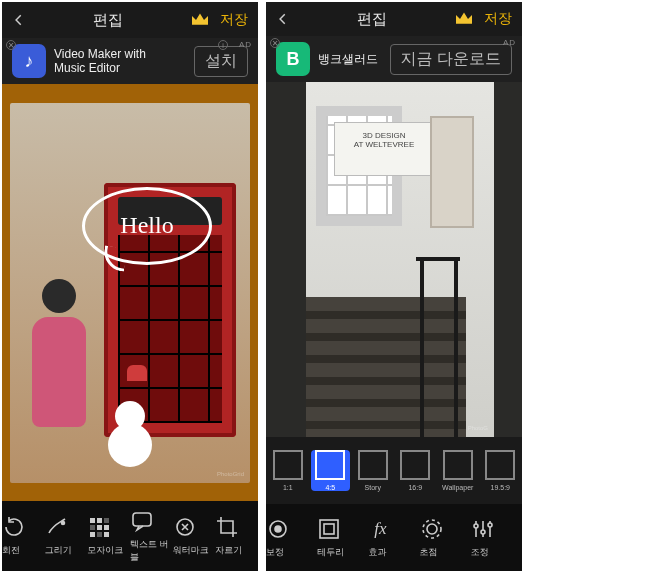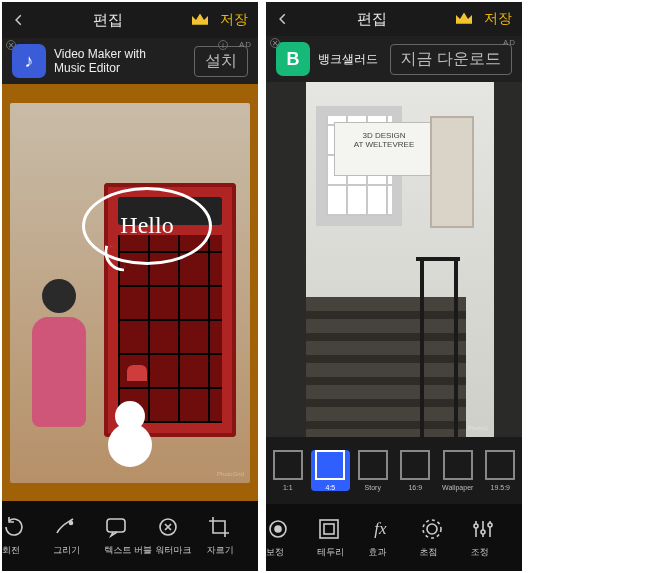--- a/index.html
+++ b/index.html
@@ -173,20 +173,36 @@
         <span class="ic">
           <svg width="24" height="24" stroke="#ccc" fill="none" stroke-width="1.6">
             <path d="M4 18c4-8 10-10 16-14"></path>
             <circle cx="18" cy="8" r="1.5" fill="#ccc"></circle>
           </svg>
         </span>
         <span>그리기</span>
       </div>
     <div class="tool">
         <span class="ic">
+          <svg width="24" height="24" fill="#ccc">
+            <rect x="3" y="3" width="5" height="5"></rect>
+            <rect x="10" y="3" width="5" height="5"></rect>
+            <rect x="17" y="3" width="5" height="5" opacity=".4"></rect>
+            <rect x="3" y="10" width="5" height="5" opacity=".4"></rect>
+            <rect x="10" y="10" width="5" height="5"></rect>
+            <rect x="17" y="10" width="5" height="5"></rect>
+            <rect x="3" y="17" width="5" height="5"></rect>
+            <rect x="10" y="17" width="5" height="5" opacity=".4"></rect>
+            <rect x="17" y="17" width="5" height="5"></rect>
+          </svg>
+        </span>
+        <span>모자이크</span>
+      </div>
+    <div class="tool">
+        <span class="ic">
           <svg width="24" height="24" stroke="#ccc" fill="none" stroke-width="1.6">
             <rect x="3" y="4" width="18" height="13" rx="3"></rect>
             <path d="M9 17l-2 4 6-4"></path>
           </svg>
         </span>
         <span>텍스트 버블</span>
       </div>
     <div class="tool">
         <span class="ic">
           <svg width="24" height="24" stroke="#ccc" fill="none" stroke-width="1.6">

